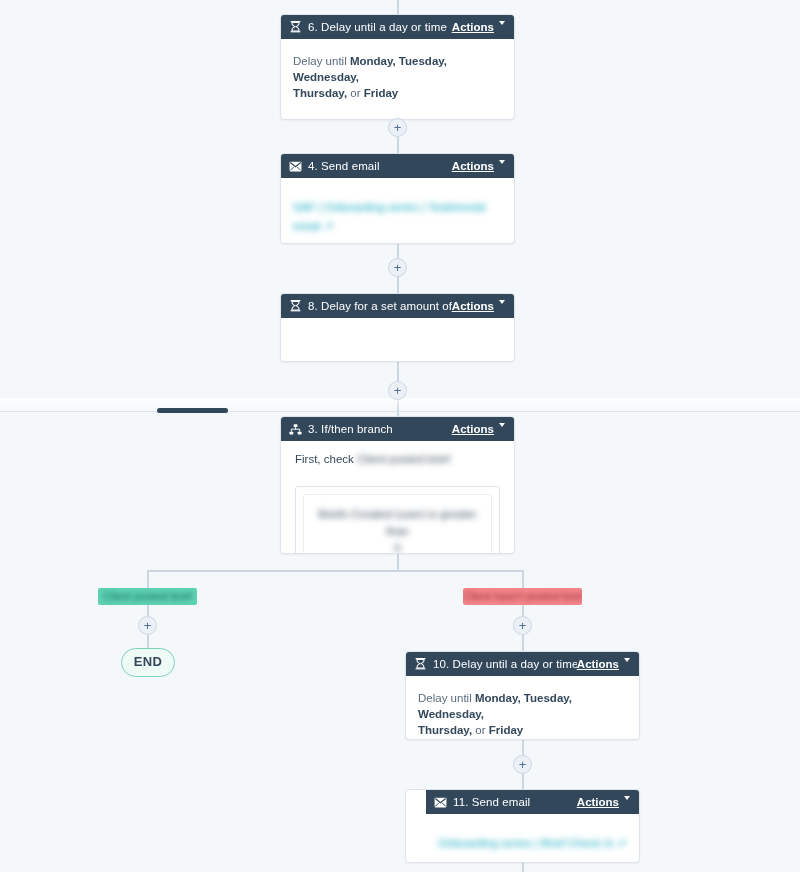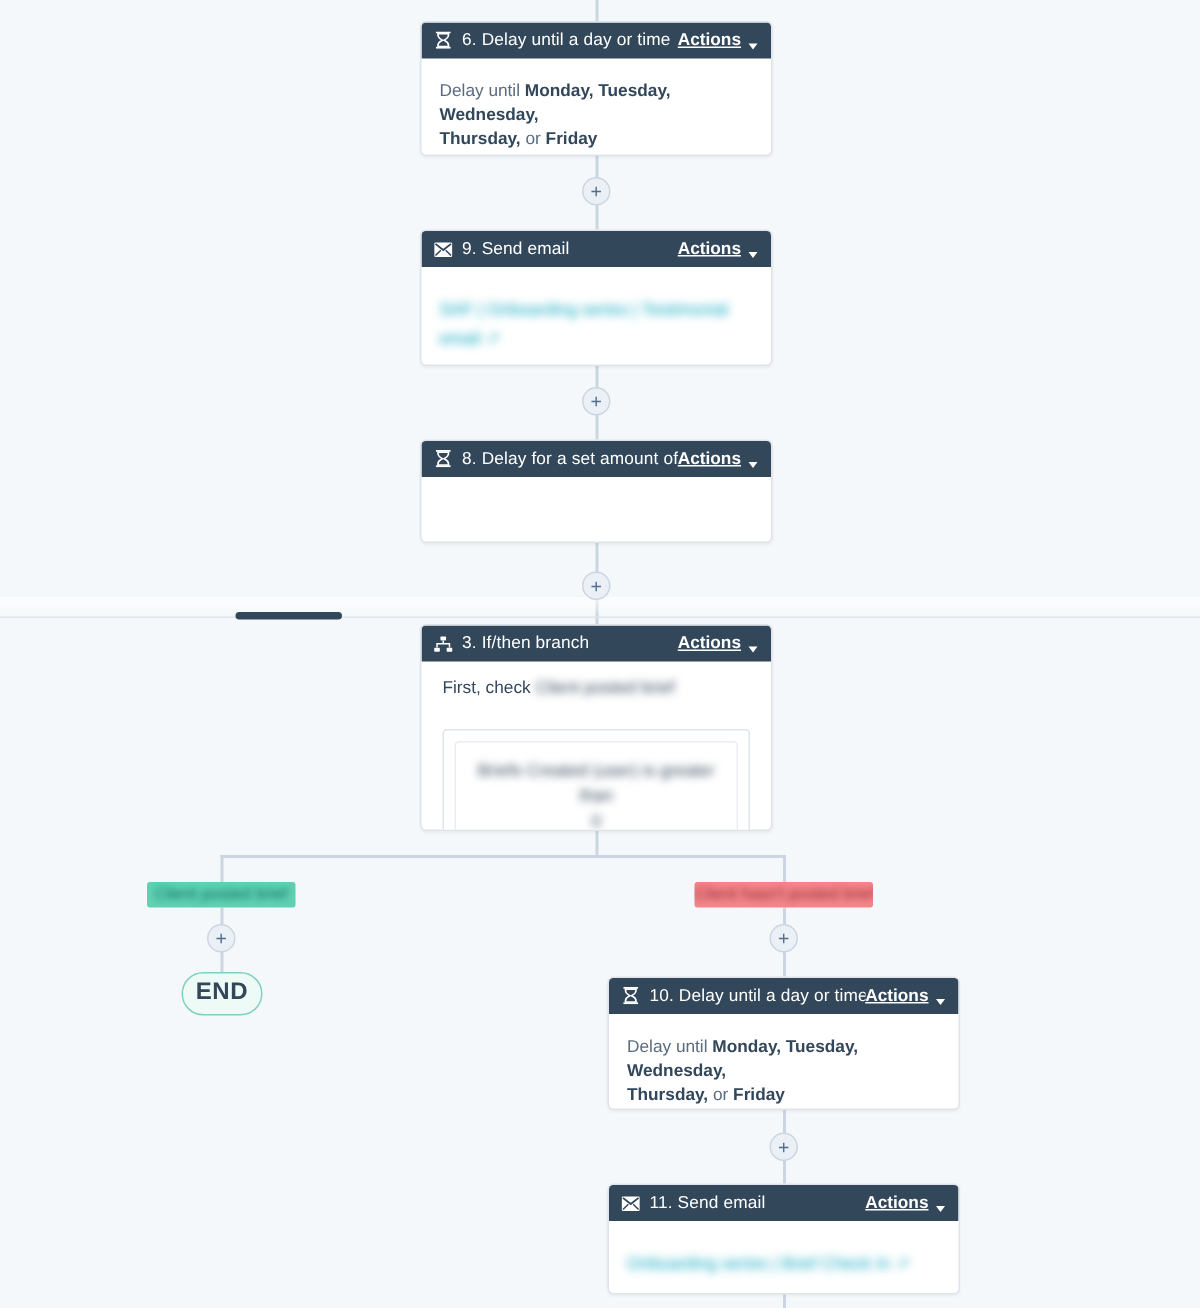--- a/index.html
+++ b/index.html
@@ -78,25 +78,26 @@
     display: block;
   }
   .card-title {
     flex: 1 1 auto;
     white-space: nowrap;
     overflow: hidden;
     letter-spacing: 0.1px;
   }
   .actions {
     display: flex;
-    align-items: flex-end;
+    align-items: flex-start;
     font-size: 11.5px;
     color: #ffffff;
     cursor: pointer;
     flex: 0 0 auto;
+    text-decoration: underline;
   }
   .actions .lbl {
     text-decoration: underline;
     font-weight: bold;
   }
   .caret {
     margin-left: 5px;
     width: 0; height: 0;
     border-left: 3.5px solid transparent;
     border-right: 3.5px solid transparent;
@@ -176,21 +177,21 @@
   .end-node {
     position: absolute;
     width: 54px;
     height: 29px;
     border: 1.5px solid #7fd1be;
     background: #eefaf6;
     border-radius: 16px;
     box-sizing: border-box;
     text-align: center;
     line-height: 26px;
-    font-size: 16px;
+    font-size: 13px;
     font-weight: bold;
     color: #33475b;
     letter-spacing: 0.4px;
     z-index: 4;
   }
 
   
   .seam {
     position: absolute;
     left: 0;
@@ -227,21 +228,21 @@
 
   <div class="vline" style="left:397px;top:104px;height:49px;"></div>
   <div class="plus-btn" style="left:388px;top:118px;">+</div>
 
   <div class="vline" style="left:397px;top:244px;height:49px;"></div>
   <div class="plus-btn" style="left:388px;top:258px;">+</div>
 
   <div class="vline" style="left:397px;top:362px;height:54px;"></div>
   <div class="plus-btn" style="left:388px;top:381px;">+</div>
 
-  <div class="card" style="left:280px;top:14px;width:235px;height:90px;">
+  <div class="card" style="left:280px;top:14px;width:235px;height:106px;">
     <div class="card-head">
       <svg class="ico" viewBox="0 0 16 16">
         <path fill="#ffffff" d="M3 1h10v1.6c0 2.1-1.6 3.6-3.2 4.4 1.6.8 3.2 2.3 3.2 4.4V13H3v-1.6C3 9.3 4.6 7.8 6.2 7 4.6 6.2 3 4.7 3 2.6V1zm1.4 1.4v.4c0 1.7 1.5 3 3.6 3.9 2.1-.9 3.6-2.2 3.6-3.9v-.4H4.4zm0 9.2h7.2v-.2c0-1.7-1.5-3-3.6-3.9-2.1.9-3.6 2.2-3.6 3.9v.2z"></path>
         <rect x="2" y="0" width="12" height="1.4" fill="#ffffff"></rect>
         <rect x="2" y="12.6" width="12" height="1.4" fill="#ffffff"></rect>
       </svg>
       <span class="card-title">6. Delay until a day or time</span>
       <span class="actions">
         <span class="lbl">Actions</span>
         <span class="caret"></span>
@@ -253,21 +254,21 @@
     </div>
   </div>
 
   <div class="card" style="left:280px;top:153px;width:235px;height:91px;">
     <div class="card-head">
       <svg class="ico" viewBox="0 0 16 14">
         <rect x="0.7" y="1" width="14.6" height="12" rx="1" fill="#ffffff"></rect>
         <path d="M1.6 2.2 L8 7.2 L14.4 2.2" stroke="#33475b" stroke-width="1.5" fill="none"></path>
         <path d="M1.6 11.8 L6 7.4 M14.4 11.8 L10 7.4" stroke="#33475b" stroke-width="1.2" fill="none"></path>
       </svg>
-      <span class="card-title">9. Send email</span>
+      <span class="card-title">4. Send email</span>
       <span class="actions">
         <span class="lbl">Actions</span>
         <span class="caret"></span>
       </span>
     </div>
     <div class="card-body" style="padding-top:20px;">
       <span class="blur-link">SAF | Onboarding series | Testimonial email</span>
       <span class="blur-link"> ↗</span>
     </div>
   </div>
@@ -348,21 +349,21 @@
     </div>
     <div class="card-body">
       <span class="muted">Delay until </span><b>Monday, Tuesday, Wednesday,</b><br>
       <b>Thursday,</b><span class="muted"> or </span><b>Friday</b>
     </div>
   </div>
 
   <div class="vline" style="left:522px;top:740px;height:49px;"></div>
   <div class="plus-btn" style="left:513px;top:755px;">+</div>
 
-  <div class="card" style="left:405px;top:789px;width:235px;height:74px;">
+  <div class="card" style="left:405px;top:789px;width:235px;height:74px;padding-left:20px;">
     <div class="card-head">
       <svg class="ico" viewBox="0 0 16 14">
         <rect x="0.7" y="1" width="14.6" height="12" rx="1" fill="#ffffff"></rect>
         <path d="M1.6 2.2 L8 7.2 L14.4 2.2" stroke="#33475b" stroke-width="1.5" fill="none"></path>
         <path d="M1.6 11.8 L6 7.4 M14.4 11.8 L10 7.4" stroke="#33475b" stroke-width="1.2" fill="none"></path>
       </svg>
       <span class="card-title">11. Send email</span>
       <span class="actions">
         <span class="lbl">Actions</span>
         <span class="caret"></span>

